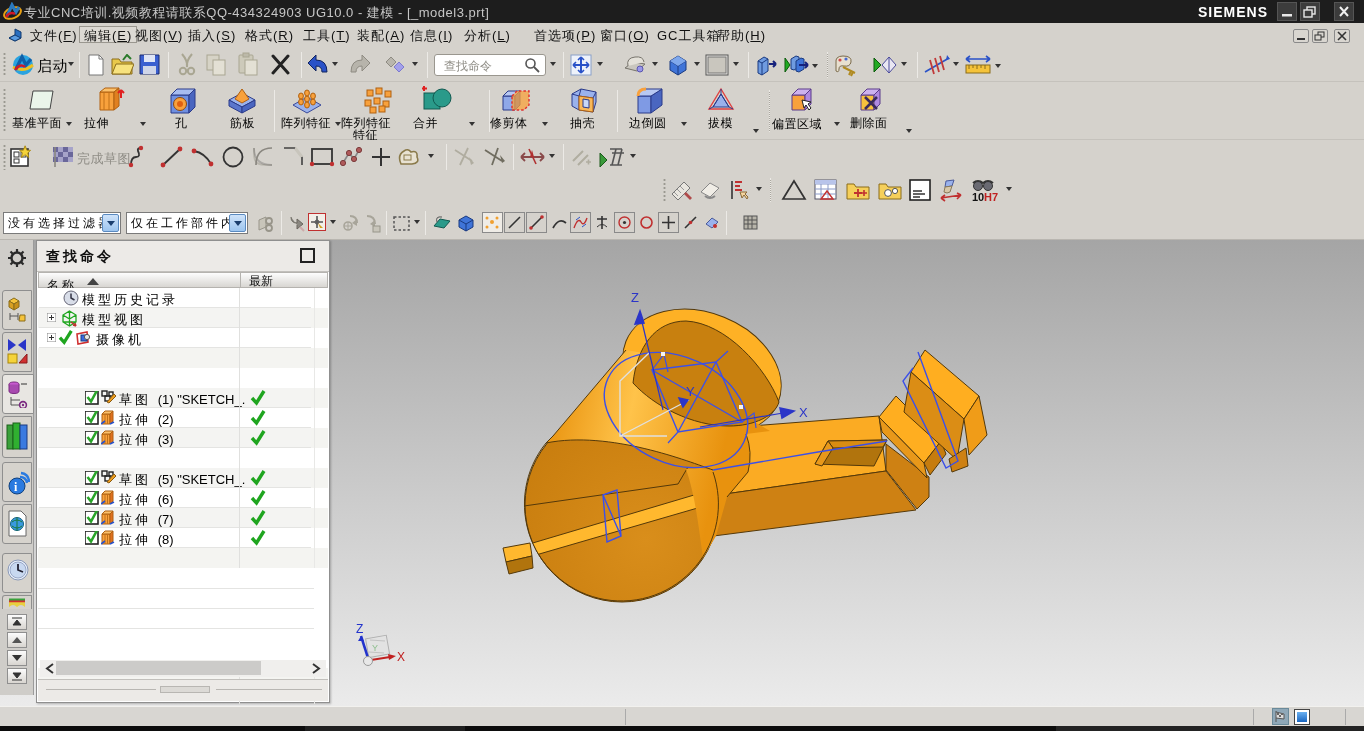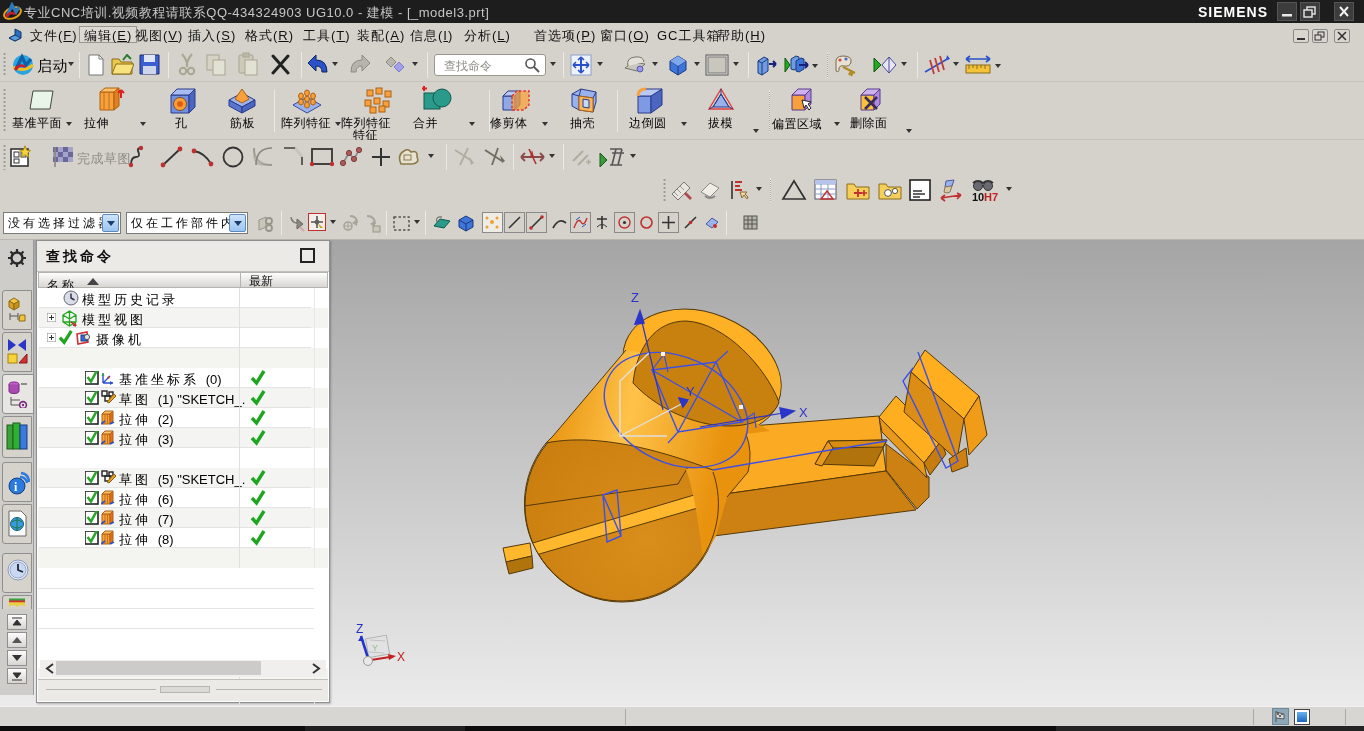--- a/index.html
+++ b/index.html
@@ -835,35 +835,20 @@
    <svg class="abs" style="left:19px;top:2px" width="16" height="16" viewBox="0 0 16 16">
             <use href="#gcheck" transform="scale(.95)"></use>
           </svg>
    <svg class="abs" style="left:36px;top:2px" width="18" height="16" viewBox="0 0 18 16">
             <path d="M2 4 L12 2 L13 12 L3 14 Z" fill="none" stroke="#d03030" stroke-width="1.6"></path>
             <rect x="6" y="5" width="6" height="6" fill="#3a6ae0" stroke="#1a3a80"></rect>
             <circle cx="12" cy="7" r="2.6" fill="#e8e8e8" stroke="#555"></circle>
           </svg>
    <span class="cjk abs" style="left:57px;top:3px">摄像机</span>
   </div>
-  <div class="trow rline" style="top:80px">
-   <svg class="abs" style="left:46px;top:3px" width="14" height="14" viewBox="0 0 14 14">
-            <use href="#chk"></use>
-          </svg>
-   <svg class="abs" style="left:62px;top:2px" width="16" height="16" viewBox="0 0 16 16">
-            <path d="M2 3 L2 13 M2 13 L12 13 M2 13 L9 6" stroke="#2a52c8" stroke-width="1.4" fill="none"></path>
-            <path d="M12 13 L9 11 L9 15 Z" fill="#2a52c8"></path>
-            <path d="M9 6 L6 7 L8 9 Z" fill="#c03030"></path>
-            <path d="M2 3 L0.5 6 L3.5 6 Z" fill="#3aa03a"></path>
-          </svg>
-   <span class="cjk abs" style="left:80px;top:3px">基准坐标系 <span style="letter-spacing:0">(0)</span></span>
-   <svg class="abs" style="left:211px;top:2px" width="16" height="16" viewBox="0 0 16 16">
-            <use href="#gcheck"></use>
-          </svg>
-  </div>
   <div class="trow rline stripe" style="top:100px">
    <svg class="abs" style="left:46px;top:3px" width="14" height="14" viewBox="0 0 14 14">
             <use href="#chk"></use>
           </svg>
    <svg class="abs" style="left:62px;top:2px" width="16" height="14" viewBox="0 0 16 14">
             <use href="#skt"></use>
           </svg>
    <span class="cjk abs" style="left:80px;top:3px;width:126px;overflow:hidden;white-space:nowrap">草图 <span style="letter-spacing:0">(1) "SKETCH_...</span></span>
    <svg class="abs" style="left:211px;top:2px" width="16" height="16" viewBox="0 0 16 16">
             <use href="#gcheck"></use>

